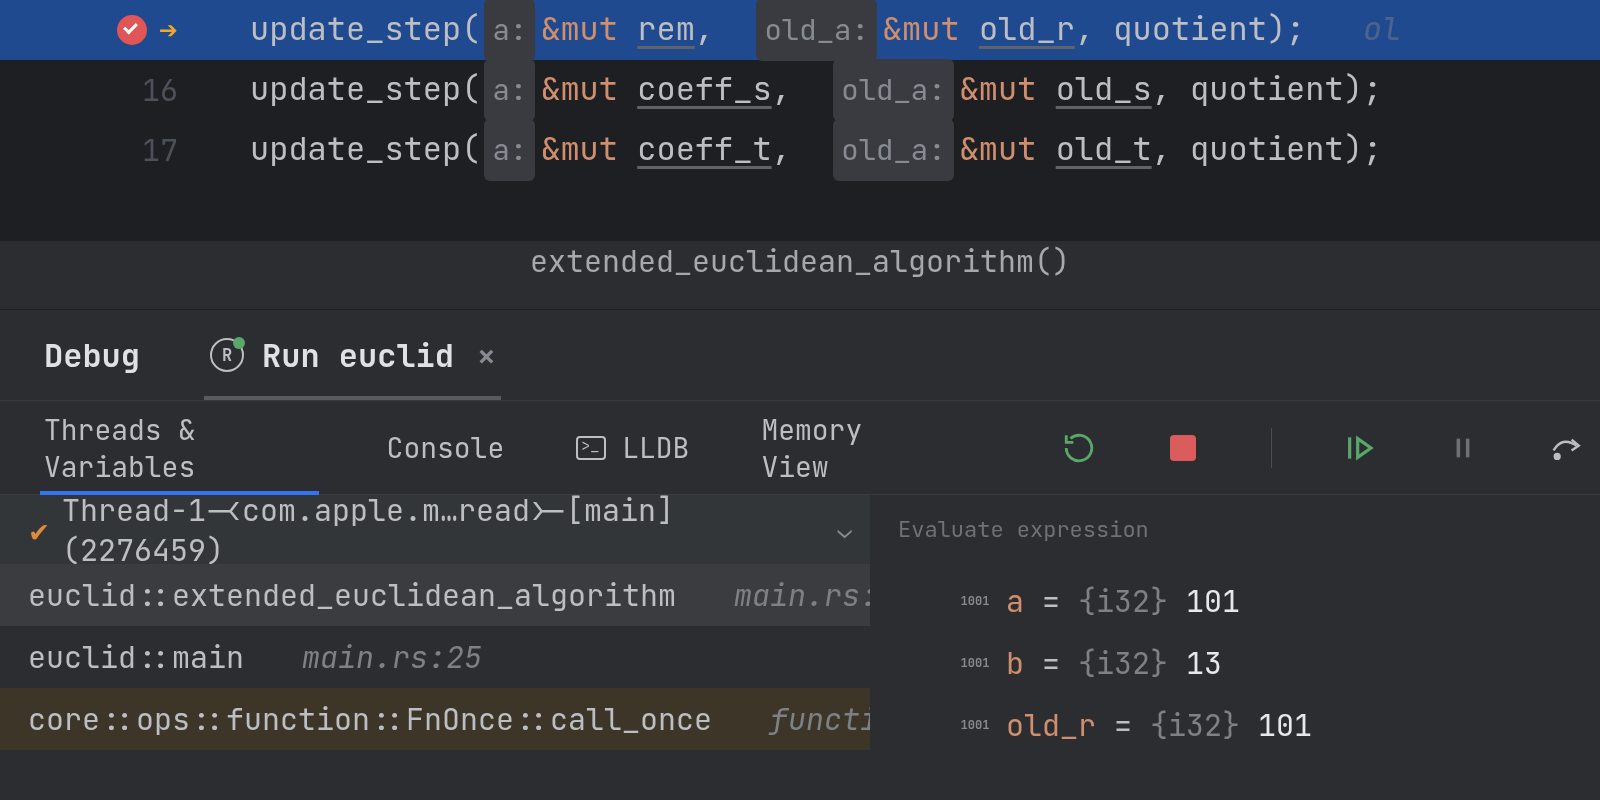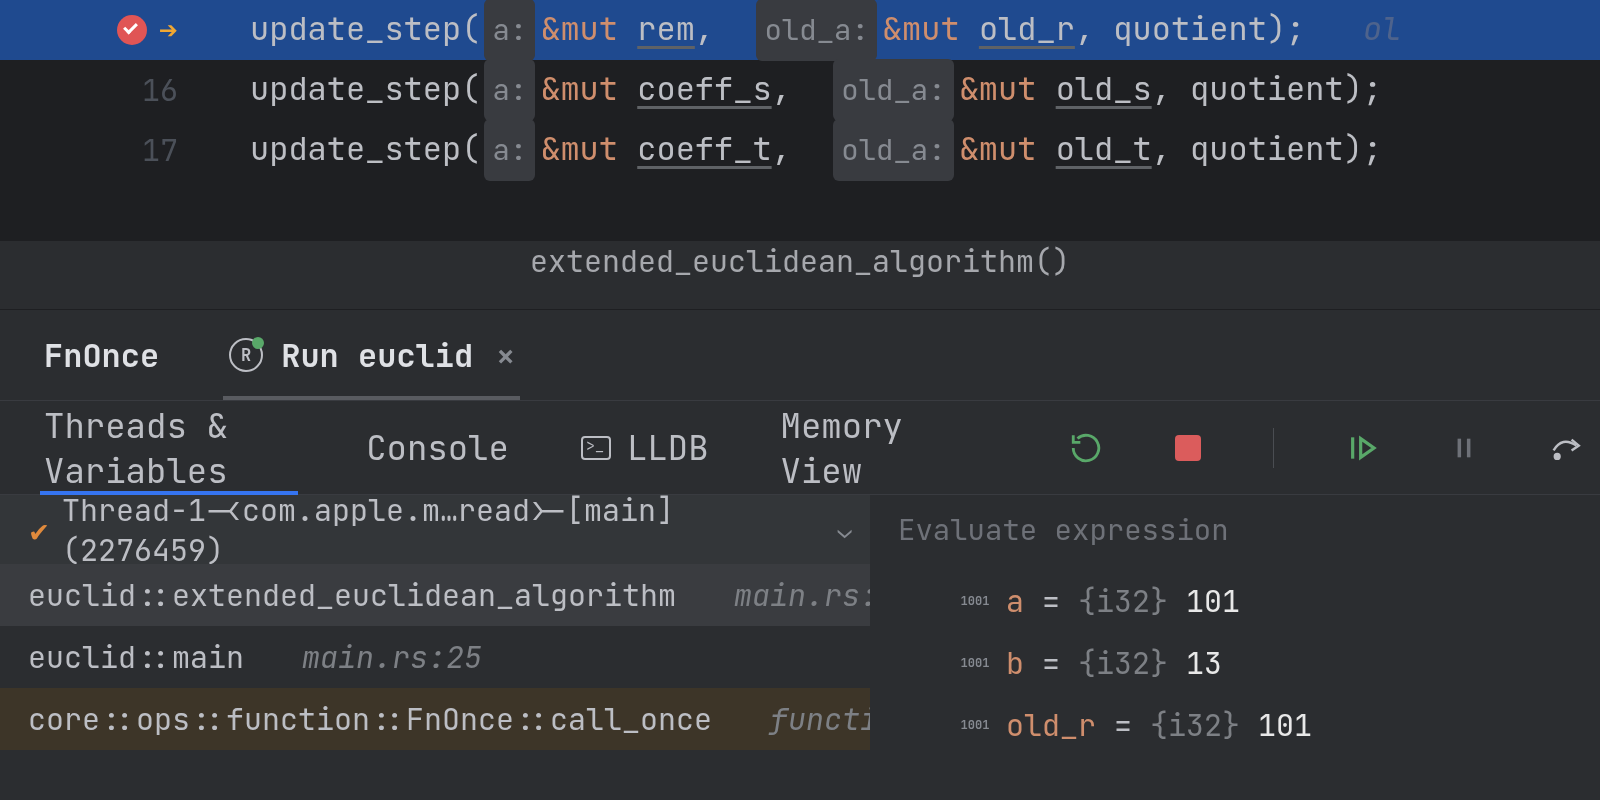--- a/index.html
+++ b/index.html
@@ -34,32 +34,32 @@
   .crumbs .sep { color:#6e7178; }
   
   .toolwin-tabs { background:#2b2d30; display:flex; align-items:flex-end; height:90px; padding:0 30px 0 44px; gap:70px; font-size:32px; color:#dfe1e5; }
   .toolwin-tabs .tab { height:90px; display:flex; align-items:center; gap:18px; position:relative; }
   .toolwin-tabs .tab.active { font-weight:600;}
   .toolwin-tabs .tab.sub.active::after { content:""; position:absolute; bottom:0; left:-6px; right:-6px; height:4px; background:#595b60;}
   .rust-icon { width:34px; height:34px; border:2px solid #bcbec4; border-radius:50%; display:inline-flex; align-items:center; justify-content:center; font-size:17px; font-weight:700; color:#bcbec4; position:relative;}
   .rust-icon::after{content:""; position:absolute; width:12px; height:12px; background:#59a869; border-radius:50%; top:-3px; right:-3px;}
   .close-x { color:#868a91; font-size:28px; margin-left:6px;}
   
-  .debug-sub { background:#2b2d30; height:94px; display:flex; align-items:center; padding:0 14px 0 44px; gap:72px; font-size:34px; color:#bcbec4; border-top:1px solid #393b40;}
+  .debug-sub { background:#2b2d30; height:94px; display:flex; align-items:center; padding:0 14px 0 44px; gap:72px; font-size:28px; color:#bcbec4; border-top:1px solid #393b40;}
   .debug-sub .dtab { height:94px; display:flex; align-items:center; gap:16px; position:relative;}
   .debug-sub .dtab.active::after { content:""; position:absolute; bottom:0; left:-4px; right:-4px; height:4px; background:#3574f0;}
   .debug-sub .spacer { flex:1; }
   .action-icn { width:36px; height:36px; display:inline-flex; align-items:center; justify-content:center;}
   .divider { width:1px; height:40px; background:#4a4d52;}
   
   .thread-row { display:flex; align-items:stretch; height:70px; background:#2b2d30; border-top:1px solid #393b40;}
   .thread-sel { flex:0 0 870px; display:flex; align-items:center; gap:14px; padding:0 18px 0 30px; font-size:30px; color:#bcbec4; background:#333639;}
   .check { color:#e08a3c; font-size:30px;}
   .chev { color:#868a91; font-size:24px; margin-left:auto;}
-  .eval { flex:1; display:flex; align-items:center; padding:0 28px; color:#6e7178; font-size:29px; }
+  .eval { flex:1; display:flex; align-items:center; padding:0 28px; color:#6e7178; font-size:22px; }
   
   .frames-vars { display:flex; flex:1; min-height:0; }
   .frames { width:870px; background:#2b2d30; font-size:30px;}
   .frame { height:62px; display:flex; align-items:center; padding:0 28px; gap:20px; color:#bcbec4;}
   .frame.selected { background:#3a3c40;}
   .frame.lib { background:#3d3528;}
   .frame .loc { color:#7d8085; font-style:italic;}
   .vars { flex:1; background:#2b2d30; font-size:30px; padding-top:6px;}
   .var-row { height:62px; display:flex; align-items:center; padding:0 20px 0 90px; gap:16px;}
   .vval .name{ color:#cf8e6d;}
@@ -134,21 +134,21 @@
 </div>
 
 <div class="crumbs">
   <span>extended_euclidean_algorithm()</span>
   <span class="sep">〉</span>
   <span>while rem != 0</span>
 </div>
 
 <div class="toolwin-tabs">
   <div class="tab active">
-    <span>FnOnce</span>
+    <span>Debug</span>
   </div>
   <div class="tab sub active">
     <span class="rust-icon">R</span>
     <span>Run euclid</span>
     <span class="close-x">✕</span>
   </div>
 </div>
 
 <div class="debug-sub">
   <div class="dtab active">

